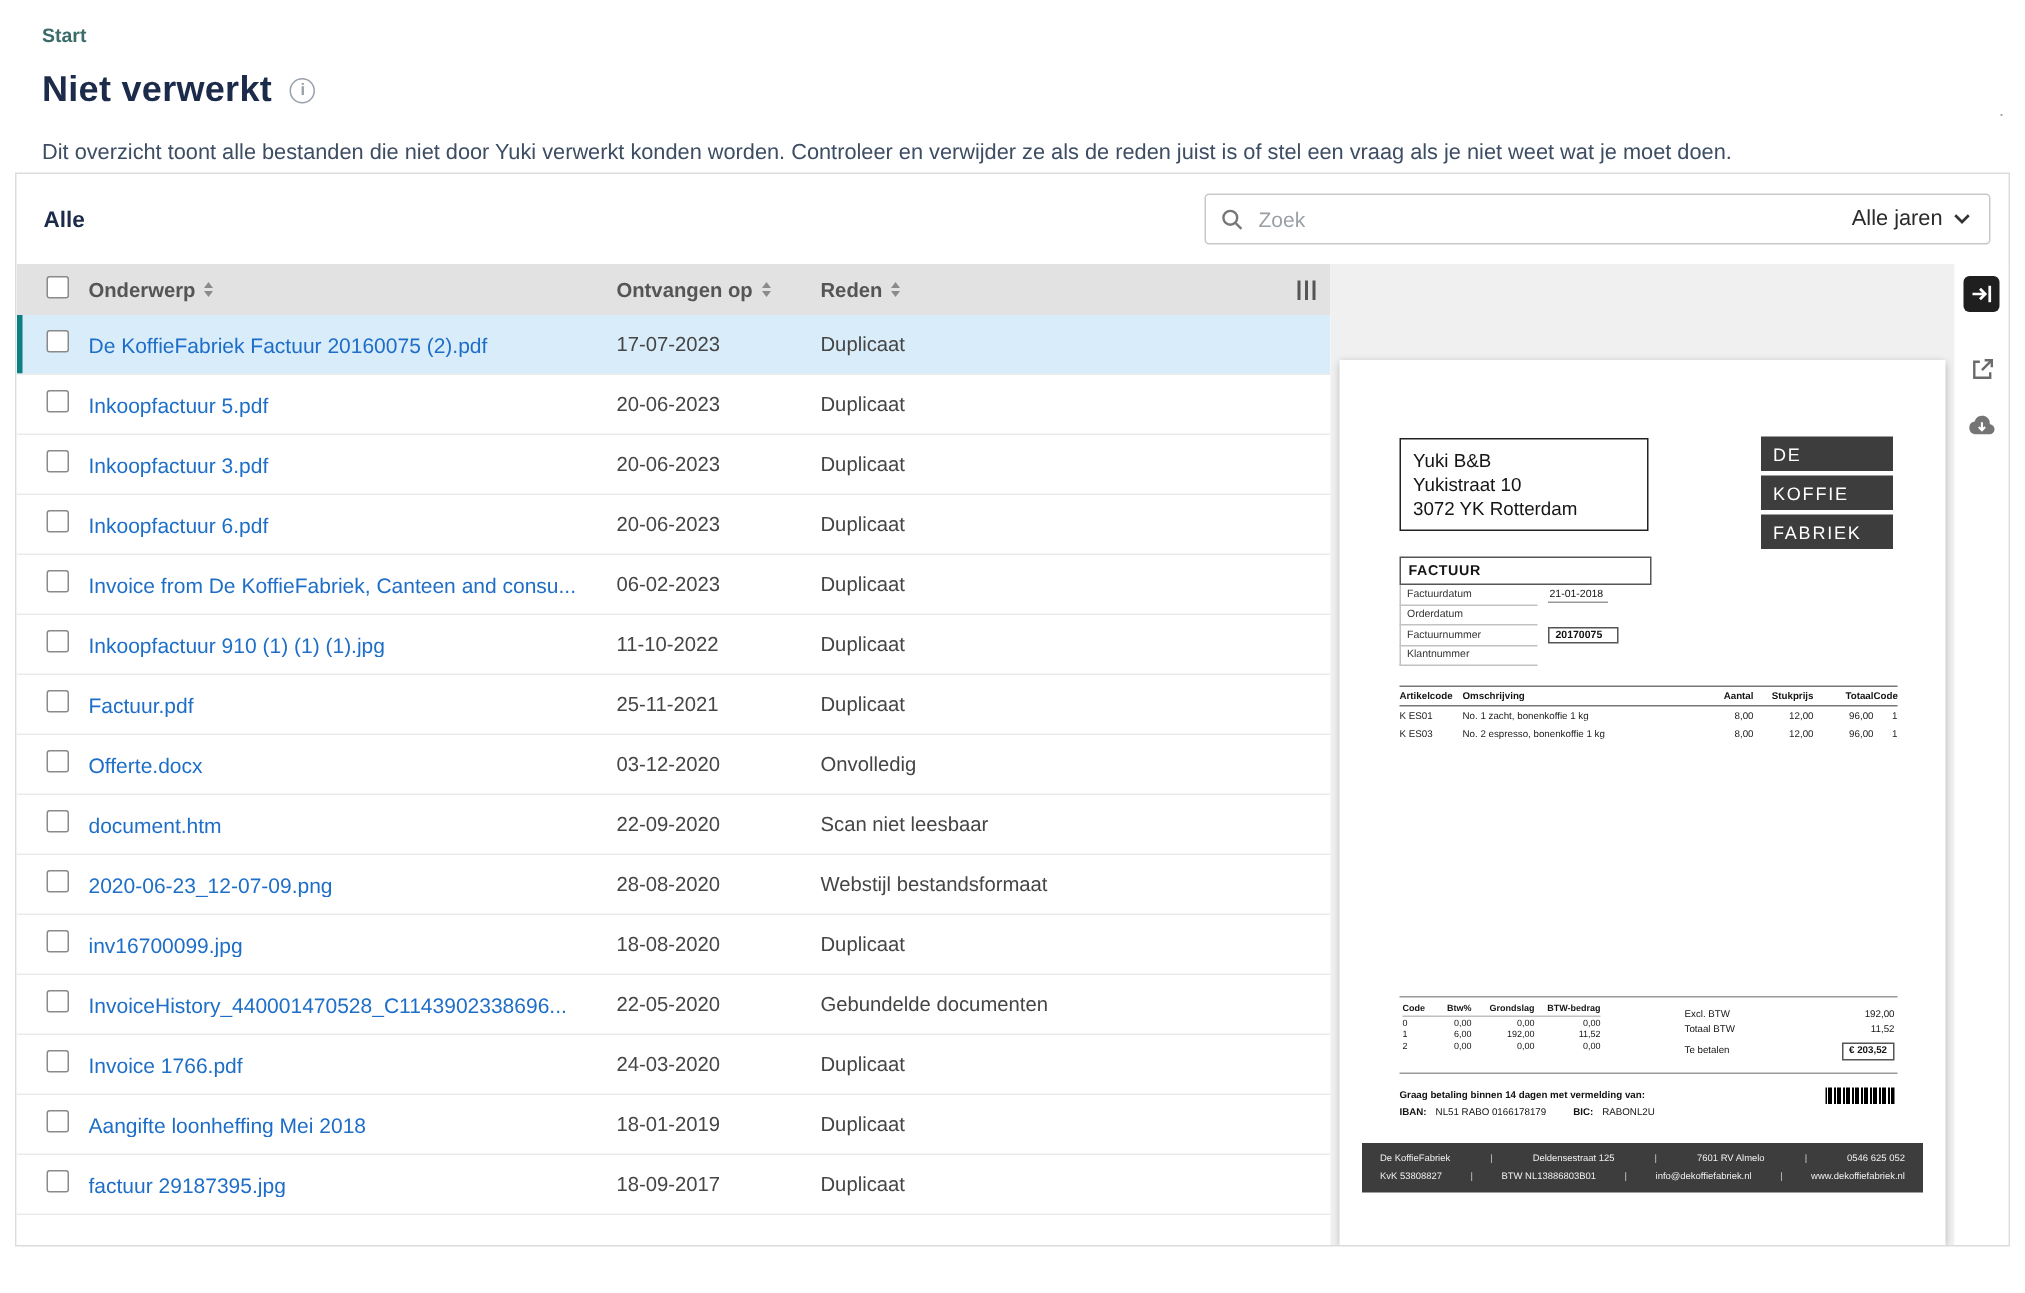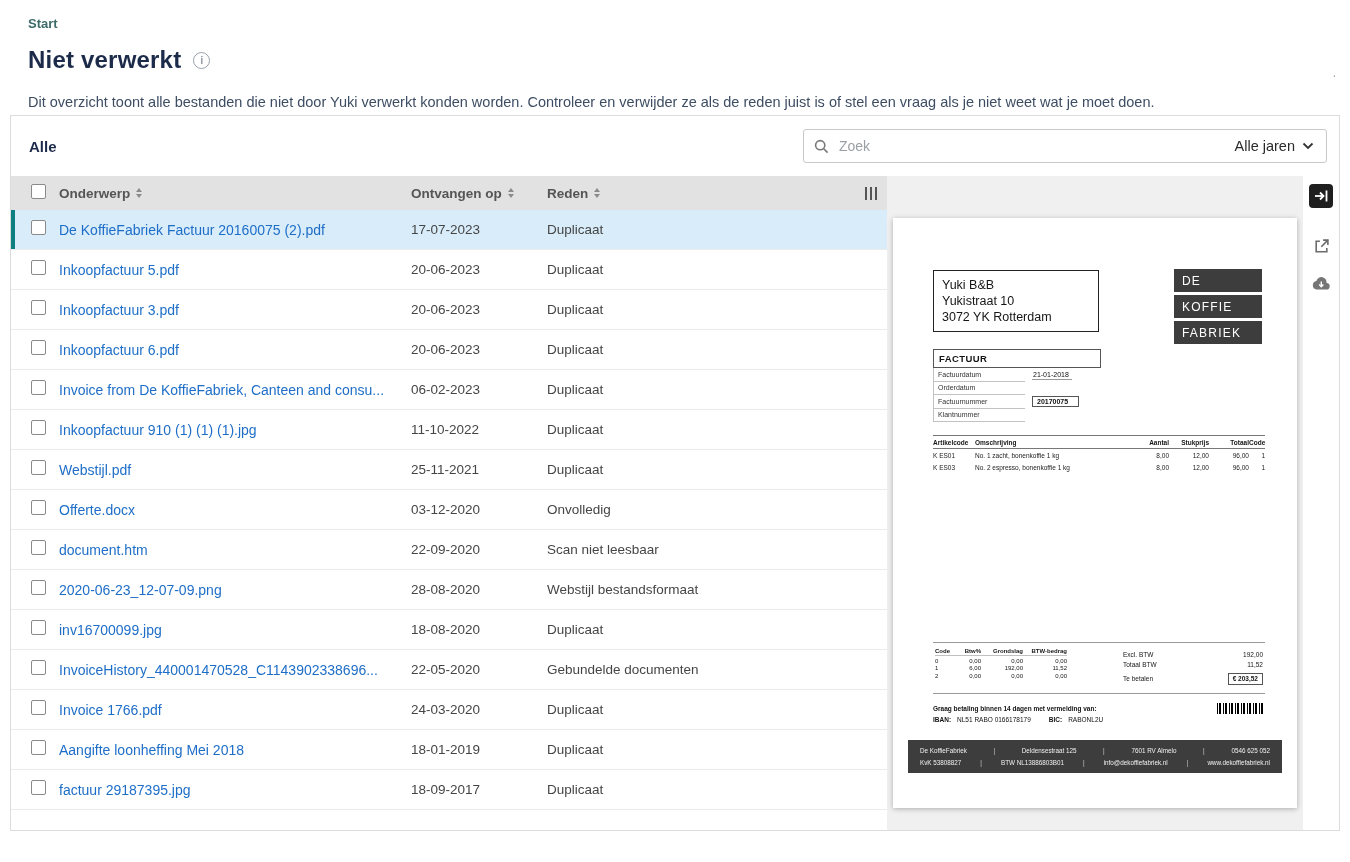--- a/index.html
+++ b/index.html
@@ -56,21 +56,21 @@
 
   .tbody { flex:1; overflow:hidden; }
   .trow { height:40px; border-bottom:1px solid #ebebeb; background:#fff; cursor:pointer; }
   .trow.selected { background:#d9ecfa; box-shadow:inset 4px 0 0 #0d7f81; }
   .subject-link { color:#1e6ec8; font-size:14px; text-decoration:none; display:block;
     max-width:340px; white-space:nowrap; overflow:hidden; text-overflow:ellipsis; }
   .date-cell, .reason-cell { font-size:13.5px; color:#454545; }
 
   
   .preview-area { flex:1; background:#f0f0f0; padding-top:20px; display:flex;
-    justify-content:center; align-items:center; min-width:0; }
+    justify-content:center; align-items:flex-end; min-width:0; }
   .doc { width:404px; height:590px; background:#fff; position:relative;
     box-shadow:0 1px 5px rgba(0,0,0,.28); color:#151515; }
 
   .addr-box { position:absolute; left:40px; top:52px; width:166px; min-height:58px;
     border:1.5px solid #222; padding:6px 8px; font-size:12.5px; line-height:1.28; }
   .logo { position:absolute; left:281px; top:51px; width:88px; display:flex; flex-direction:column; gap:3px; }
   .logo-row { background:#3d3d3d; color:#fff; font-weight:400; font-size:12px;
     letter-spacing:1.2px; padding:4.5px 0 4.5px 8px; }
 
   .meta { position:absolute; left:40px; top:131px; width:168px; font-size:7px; }
@@ -237,21 +237,21 @@
             <div class="cell subject-cell">
               <a class="subject-link" href="#">Inkoopfactuur 910 (1) (1) (1).jpg</a>
             </div>
             <div class="cell date-cell">11-10-2022</div>
             <div class="cell reason-cell">Duplicaat</div>
             <div class="cell"></div>
           </div>
           <div class="trow">
             <div class="cell cb-cell"><input type="checkbox" class="cb" style=""></div>
             <div class="cell subject-cell">
-              <a class="subject-link" href="#">Webstijl.pdf</a>
+              <a class="subject-link" href="#">Factuur.pdf</a>
             </div>
             <div class="cell date-cell">25-11-2021</div>
             <div class="cell reason-cell">Duplicaat</div>
             <div class="cell"></div>
           </div>
           <div class="trow">
             <div class="cell cb-cell"><input type="checkbox" class="cb" style=""></div>
             <div class="cell subject-cell">
               <a class="subject-link" href="#">Offerte.docx</a>
             </div>

